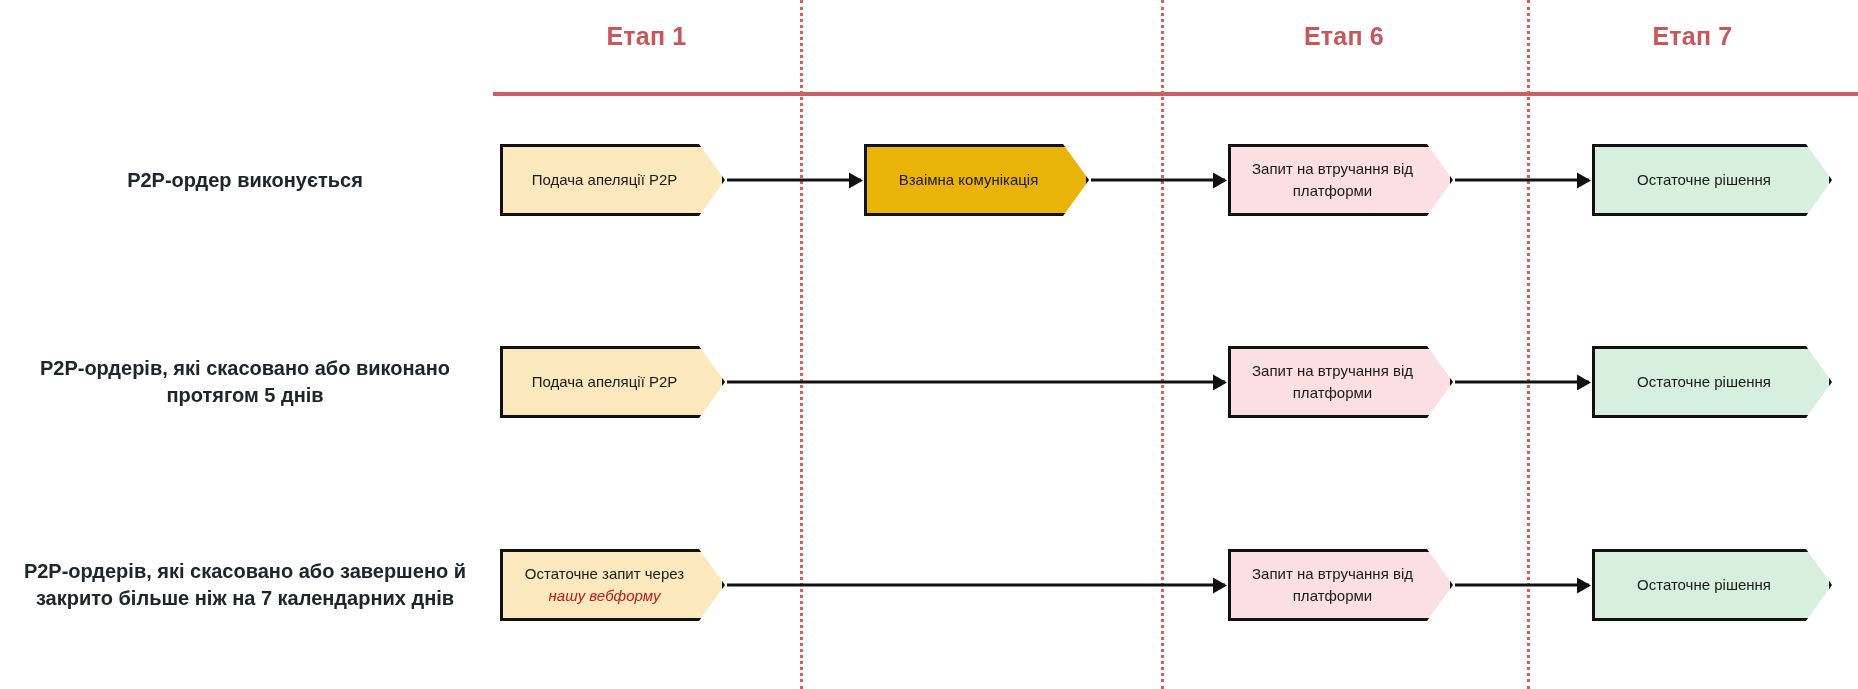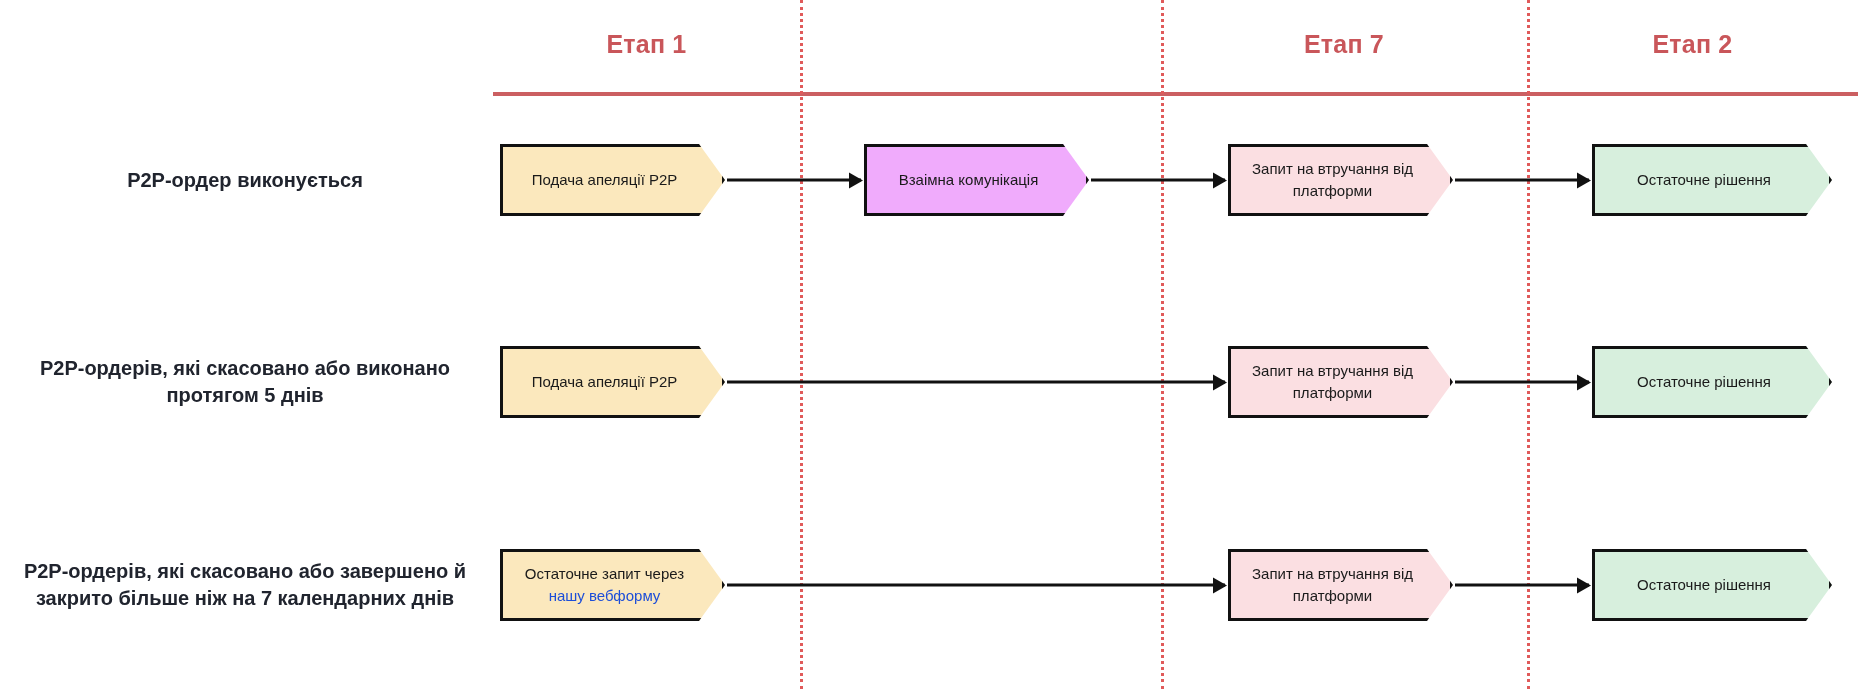--- a/index.html
+++ b/index.html
@@ -16,21 +16,20 @@
     color: #1f2430;
   }
 
   
   .stage-headers {
     position: absolute;
     left: 0;
     top: 0;
     width: 1772px;
     height: 95px;
-    margin-top: 8px;
   }
   .stage-header {
     position: absolute;
     top: 22px;
     text-align: center;
     font-size: 25px;
     font-weight: bold;
     color: #c9565a;
     letter-spacing: 0.2px;
     white-space: nowrap;
@@ -87,21 +86,21 @@
     text-align: center;
     font-size: 15px;
     line-height: 1.5;
     color: #1a1a1a;
     padding: 6px 30px 6px 14px;
     border: 3px solid #111111;
     -webkit-clip-path: polygon(0 0, calc(100% - 26px) 0, 100% 50%, calc(100% - 26px) 100%, 0 100%);
     clip-path: polygon(0 0, calc(100% - 26px) 0, 100% 50%, calc(100% - 26px) 100%, 0 100%);
   }
   .node-text { display: block; width: 100%; }
-  .node-link { color: #1d4ed8; }
+  .node-link { color: #b91c1c; font-style: italic; }
 
   
   .arrow {
     position: absolute;
     top: 50%;
     height: 3px;
     background: #111111;
     transform: translateY(-50%);
   }
   .arrow::after {
@@ -115,38 +114,38 @@
     border-top: 8px solid transparent;
     border-bottom: 8px solid transparent;
     border-left: 14px solid #111111;
   }
 </style>
 </head>
 <body>
 
 <div class="stage-headers">
   <div class="stage-header" style="left:493px;width:307px;">Етап 1</div>
-  <div class="stage-header" style="left:1161px;width:366px;">Етап 7</div>
-  <div class="stage-header" style="left:1527px;width:331px;">Етап 2</div>
+  <div class="stage-header" style="left:1161px;width:366px;">Етап 6</div>
+  <div class="stage-header" style="left:1527px;width:331px;">Етап 7</div>
 </div>
 <div class="stage-rule"></div>
 
 <div class="v-divider" style="left:800px;"></div>
 <div class="v-divider" style="left:1161px;"></div>
 <div class="v-divider" style="left:1527px;"></div>
 
 <div class="row" style="top:140px;">
   <div class="row-label">P2P-ордер виконується</div>
 
   <div class="node" style="left:500px;width:225px;height:72px;background:#fbe8bd;">
     <span class="node-text">Подача апеляції P2P</span>
   </div>
   <div class="arrow" style="left:727px;width:134px;"></div>
 
-  <div class="node" style="left:864px;width:225px;height:72px;background:#f0abfc;">
+  <div class="node" style="left:864px;width:225px;height:72px;background:#eab308;">
     <span class="node-text">Взаімна комунікація</span>
   </div>
   <div class="arrow" style="left:1091px;width:134px;"></div>
 
   <div class="node" style="left:1228px;width:225px;height:72px;background:#fbdfe2;">
     <span class="node-text">Запит на втручання від платформи</span>
   </div>
   <div class="arrow" style="left:1455px;width:134px;"></div>
 
   <div class="node" style="left:1592px;width:240px;height:72px;background:#d7efdd;">

